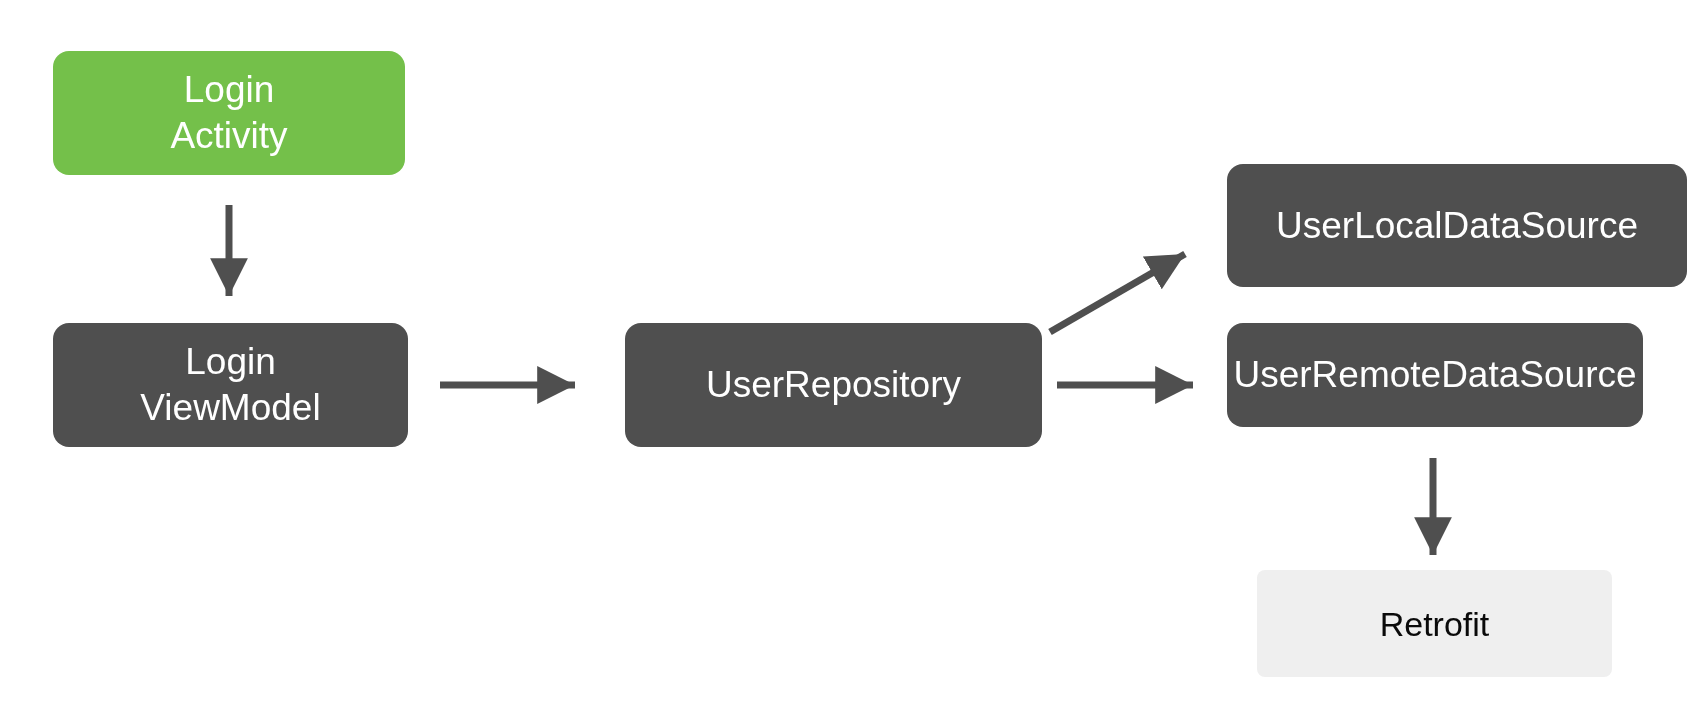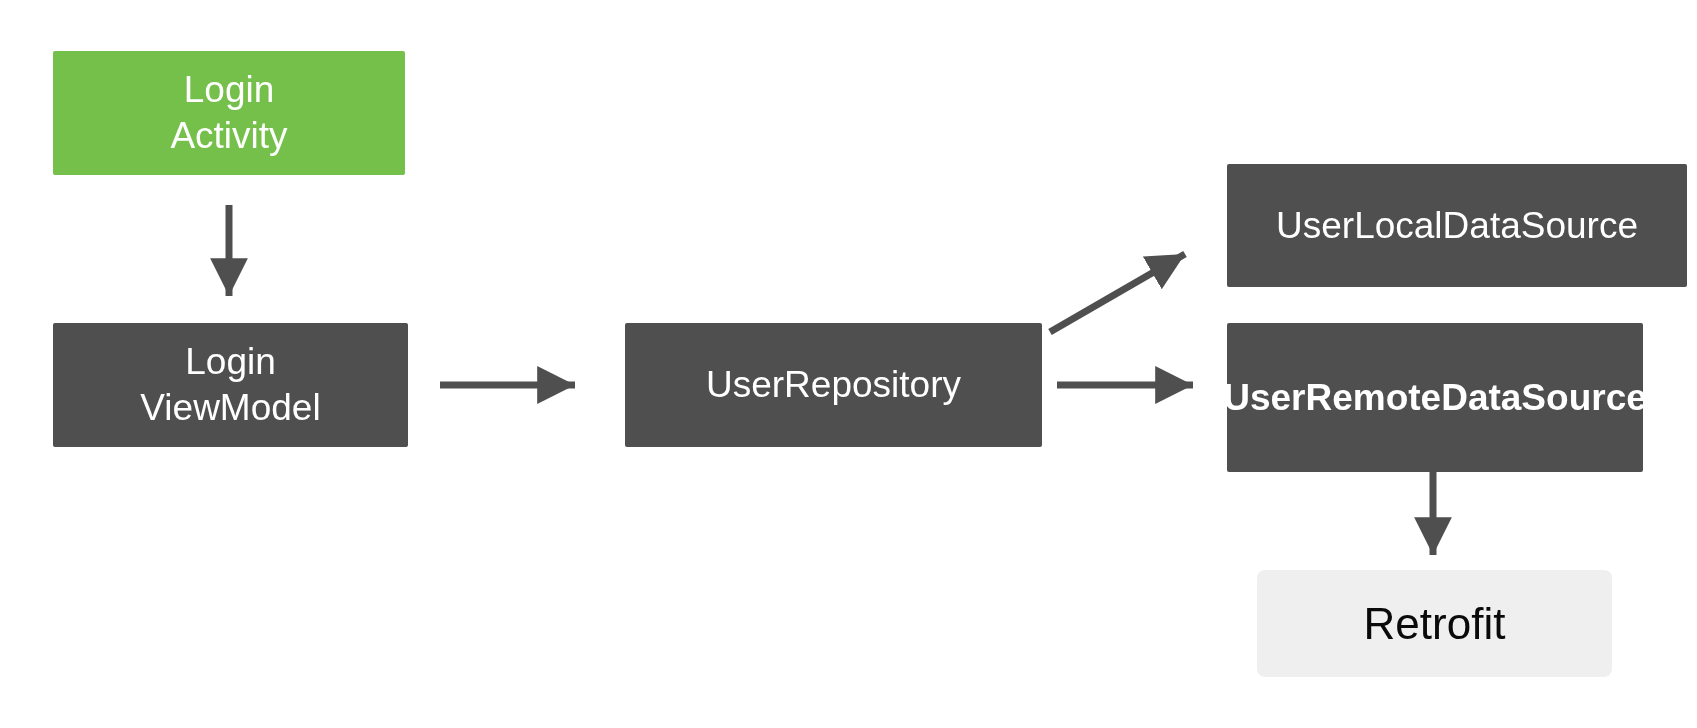--- a/index.html
+++ b/index.html
@@ -28,40 +28,40 @@
     stroke-width: 7;
     fill: none;
   }
   .node {
     position: absolute;
     display: flex;
     align-items: center;
     justify-content: center;
     text-align: center;
     white-space: pre-line;
-    border-radius: 2px;
+    border-radius: 16px;
     font-size: 37px;
     line-height: 46px;
     color: #ffffff;
     box-sizing: border-box;
     user-select: none;
   }
   .node--highlight { background: #74c04a; }
   .node--dark      { background: #4f4f4f; }
   .node--light {
     background: #efefef;
     color: #0a0a0a;
     border-radius: 8px;
-    font-size: 44px;
+    font-size: 34px;
   }
   #n-login-activity          { left: 53px;   top: 51px;  width: 352px; height: 124px; }
   #n-login-viewmodel         { left: 53px;   top: 323px; width: 355px; height: 124px; }
   #n-user-repository         { left: 613px;  top: 323px; width: 417px; height: 124px; margin-left: 12px; }
   #n-user-local-data-source  { left: 1227px; top: 164px; width: 460px; height: 123px; }
-  #n-user-remote-data-source { left: 1227px; top: 323px; width: 416px; height: 149px; font-weight: bold; }
+  #n-user-remote-data-source { left: 1227px; top: 323px; width: 416px; height: 104px; }
   #n-retrofit                { left: 1257px; top: 570px; width: 355px; height: 107px; }
 </style>
 </head>
 <body>
 
 <div class="canvas">
 
   <svg class="edges" viewBox="0 0 1697 728" xmlns="http://www.w3.org/2000/svg">
     <defs>
       <marker id="ah" viewBox="0 0 10 10" refX="10" refY="5" markerWidth="5.4" markerHeight="5.4" orient="auto">

